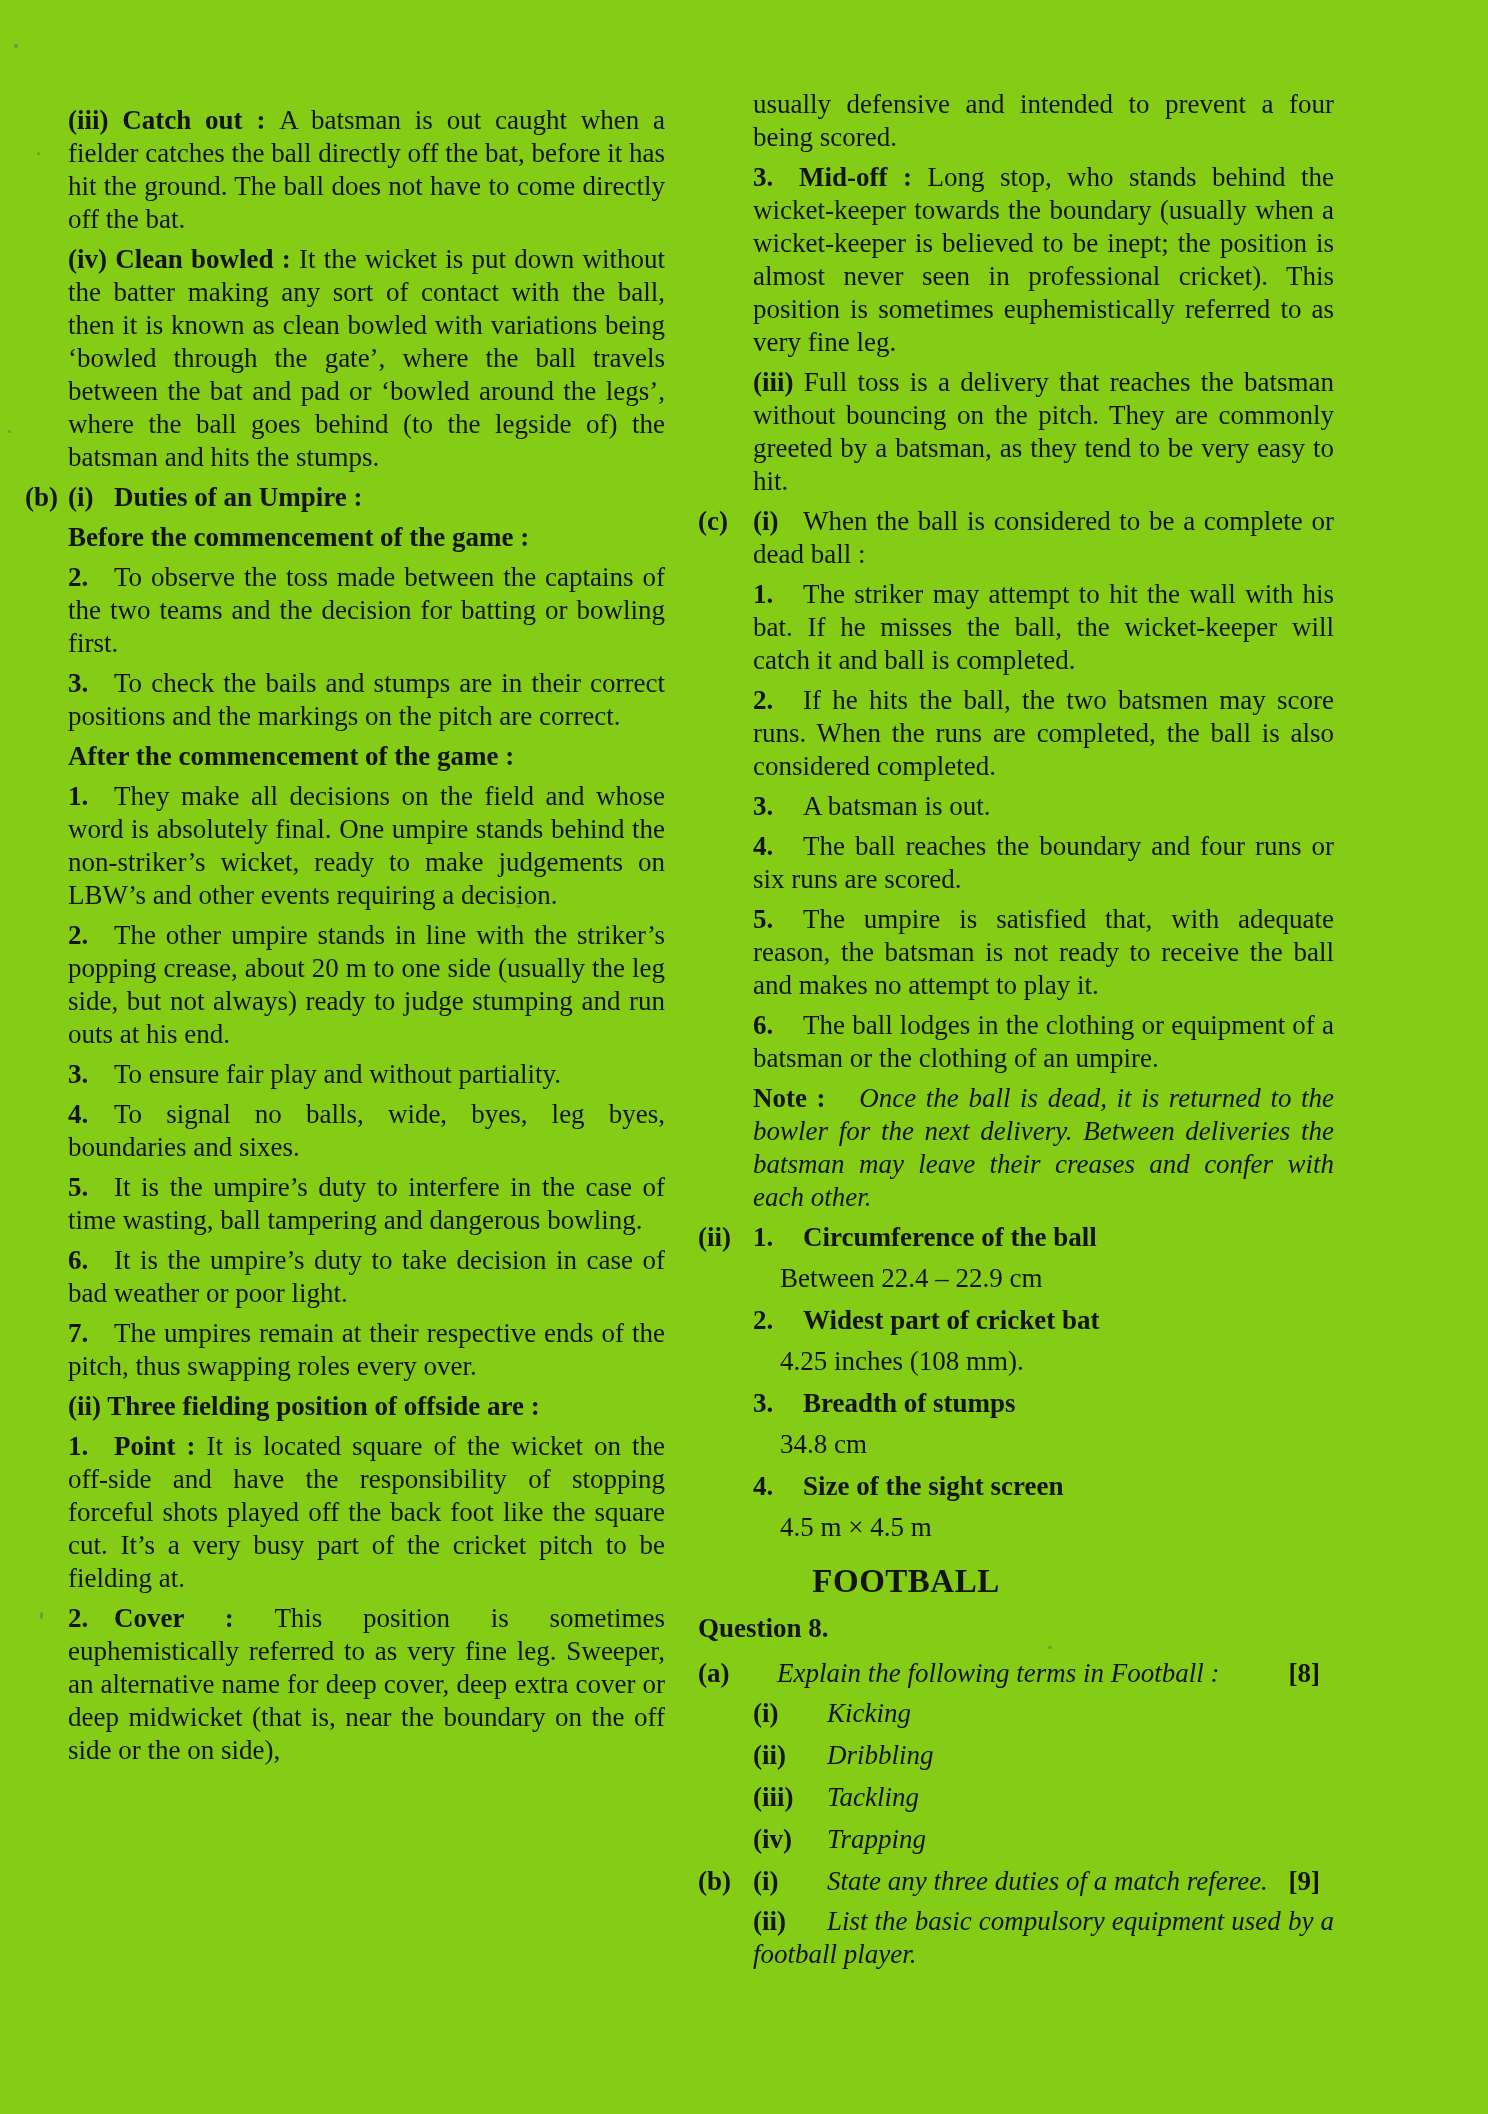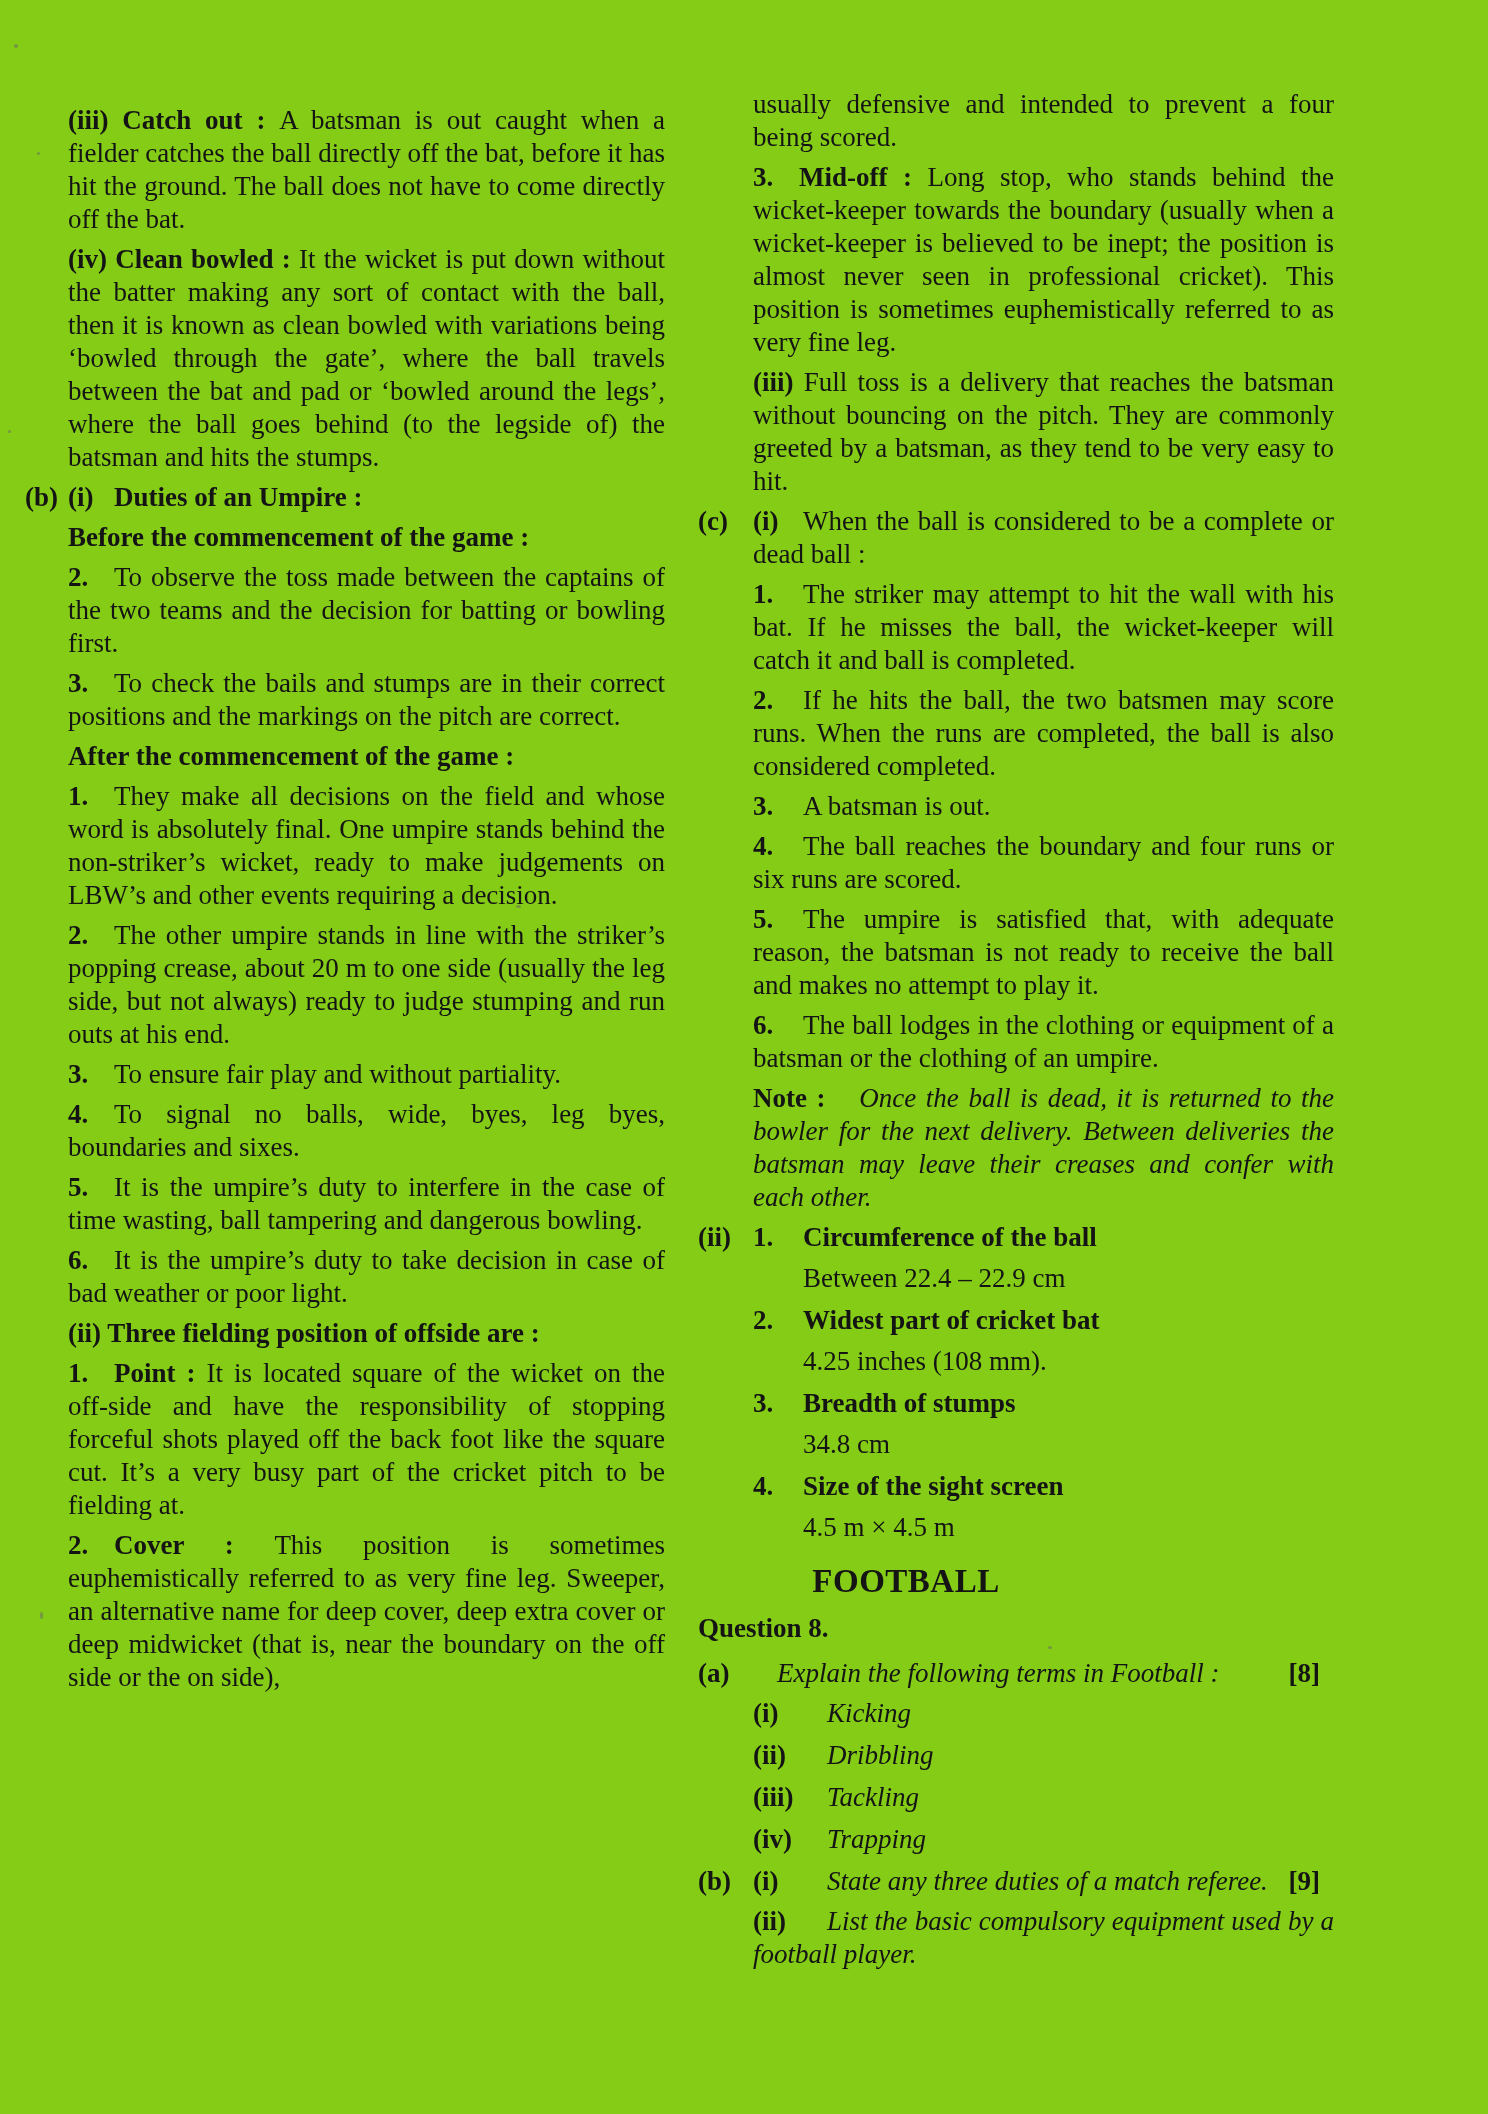--- a/index.html
+++ b/index.html
@@ -24,21 +24,21 @@
   .row{display:flex;align-items:flex-start;}
   .hang-l{flex:0 0 43px;font-weight:700;font-size:27px;line-height:33px;}
   .hang-r{flex:0 0 55px;font-weight:700;font-size:27px;line-height:33px;}
   .row .content{flex:1;min-width:0;}
   
   .num{display:inline-block;min-width:46px;font-weight:700;font-style:normal;}
   .num-r{display:inline-block;min-width:50px;font-weight:700;font-style:normal;}
   .heading{font-weight:700;}
   
   .m-title{margin-bottom:8px;}
-  .m-value{margin-left:50px;margin-bottom:9px;}
+  .m-value{margin-left:27px;margin-bottom:9px;}
   
   .football{
     text-align:center;padding-right:220px;
     font-weight:700;font-size:33px;letter-spacing:.5px;
     margin:12px 0 14px 0;
   }
   .question{font-weight:700;margin:0 0 12px 0;}
   
   .line{display:flex;align-items:baseline;}
   .line .grow{flex:1;}
@@ -78,20 +78,21 @@
     <p class="ind-l"><span class="num">3.</span><span>To check the bails and stumps are in their correct positions and the markings on the pitch are correct.</span></p>
 
     <p class="ind-l heading">After the commencement of the game :</p>
 
     <p class="ind-l"><span class="num">1.</span><span>They make all decisions on the field and whose word is absolutely final. One umpire stands behind the non-striker’s wicket, ready to make judgements on LBW’s and other events requiring a decision.</span></p>
     <p class="ind-l"><span class="num">2.</span><span>The other umpire stands in line with the striker’s popping crease, about 20 m to one side (usually the leg side, but not always) ready to judge stumping and run outs at his end.</span></p>
     <p class="ind-l"><span class="num">3.</span><span>To ensure fair play and without partiality.</span></p>
     <p class="ind-l"><span class="num">4.</span><span>To signal no balls, wide, byes, leg byes, boundaries and sixes.</span></p>
     <p class="ind-l"><span class="num">5.</span><span>It is the umpire’s duty to interfere in the case of time wasting, ball tampering and dangerous bowling.</span></p>
     <p class="ind-l"><span class="num">6.</span><span>It is the umpire’s duty to take decision in case of bad weather or poor light.</span></p>
+    <p class="ind-l"><span class="num">7.</span><span>The umpires remain at their respective ends of the pitch, thus swapping roles every over.</span></p>
 
     <p class="ind-l heading">(ii) Three fielding position of offside are :</p>
 
     <p class="ind-l"><span class="num">1.</span><span class="b">Point : </span><span>It is located square of the wicket on the off-side and have the responsibility of stopping forceful shots played off the back foot like the square cut. It’s a very busy part of the cricket pitch to be fielding at.</span></p>
     <p class="ind-l"><span class="num">2.</span><span class="b">Cover : </span><span>This position is sometimes euphemistically referred to as very fine leg. Sweeper, an alternative name for deep cover, deep extra cover or deep midwicket (that is, near the boundary on the off side or the on side),</span></p>
 
   </div>
 
   <div class="col col-right">
 

